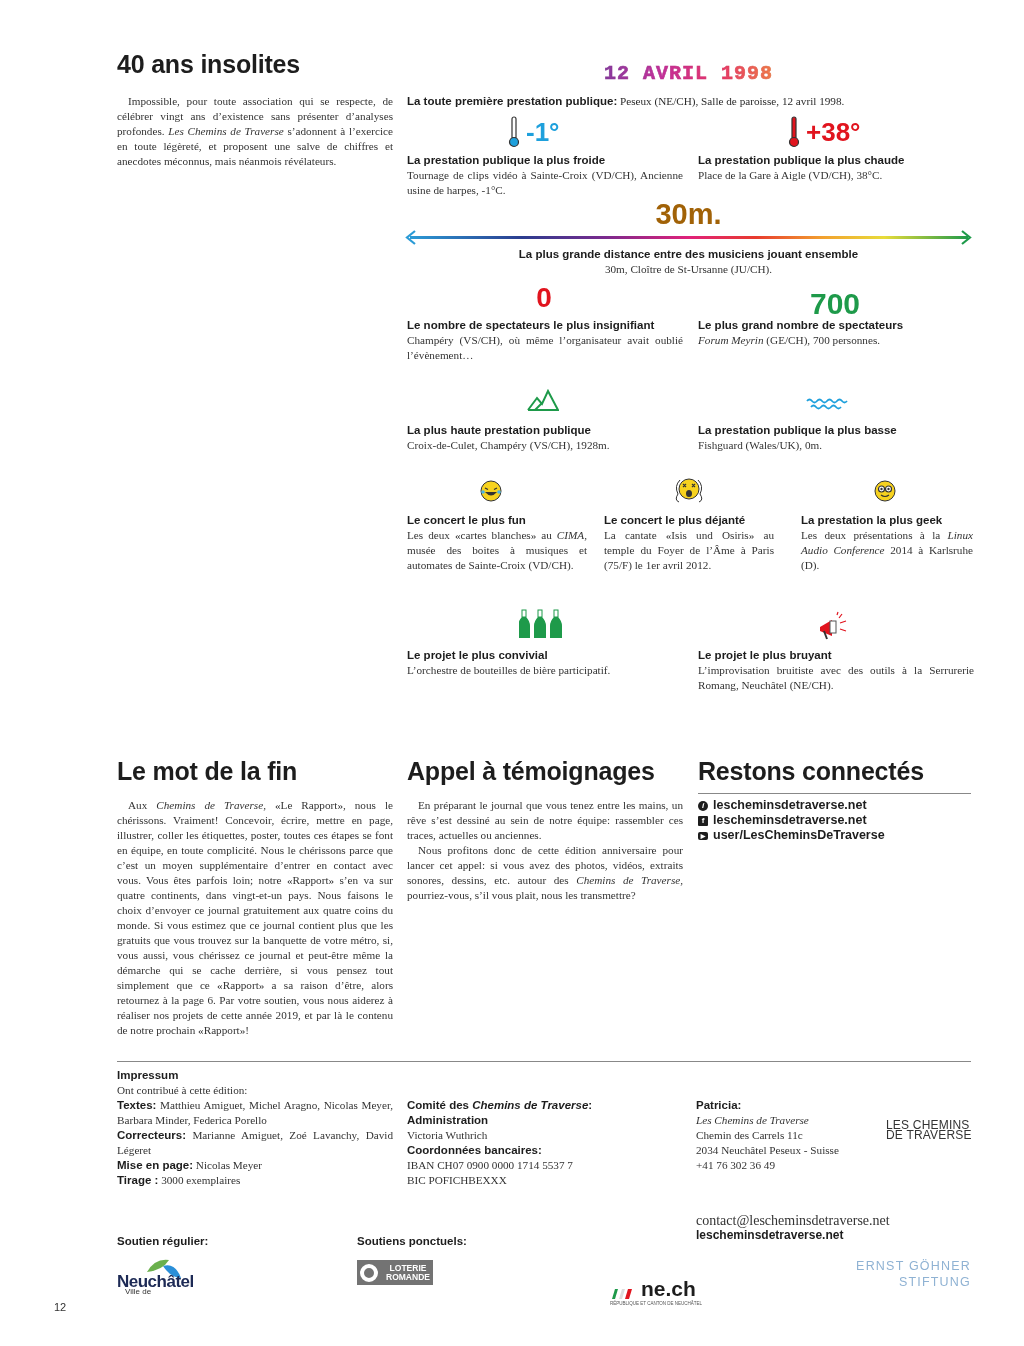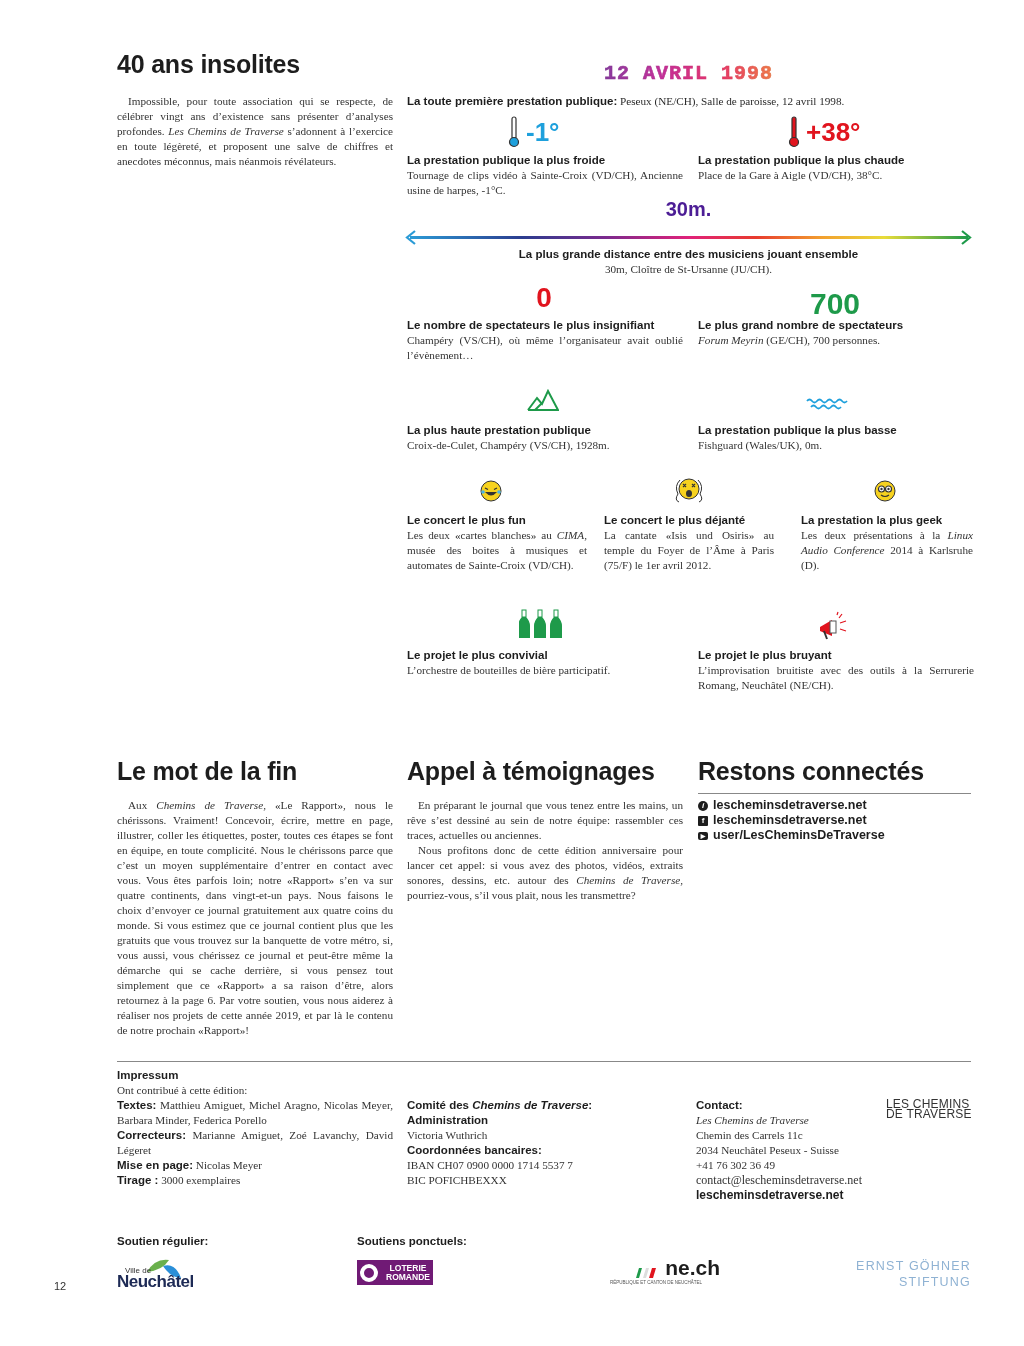--- a/index.html
+++ b/index.html
@@ -1,21 +1,21 @@
 <!DOCTYPE html>
 <html><head>
 <meta charset="utf-8">
 <style>
   * { box-sizing: border-box; margin: 0; padding: 0; }
   body {
     width: 1024px; height: 1346px; background: #fff; position: relative;
     font-family: "Liberation Serif", "DejaVu Serif", serif; color: #2a2a2a;
     overflow: hidden;
   }
-  .sans { font-family: "Liberation Sans", "DejaVu Sans", sans-serif; }
+  .sans { font-family: "Liberation Sans", "DejaVu Sans", sans-serif; margin-top: 21px; }
   .abs { position: absolute; }
   .h1 { font-family: "Liberation Sans", "DejaVu Sans", sans-serif; font-weight: bold; font-size: 25px; color: #1d1d1d; letter-spacing: -0.2px; }
   .body-text { font-size: 11.2px; line-height: 15px; text-align: justify; color: #333; }
   .body-text p { text-indent: 11px; }
   .lbl { font-family: "Liberation Sans", "DejaVu Sans", sans-serif; font-weight: bold; font-size: 11.5px; color: #1d1d1d; line-height: 15px; }
   .desc { font-size: 11.2px; line-height: 15px; color: #333; text-align: justify; }
   .center { text-align: center; }
   .big { font-family: "Liberation Sans", "DejaVu Sans", sans-serif; font-weight: bold; }
   .rainbow-title {
     font-family: "Liberation Serif", serif; font-weight: bold; font-size: 20px; letter-spacing: 1px;
@@ -24,21 +24,21 @@
     -webkit-text-stroke: 0.6px rgba(0,0,0,0.08);
   }
   .hr { position: absolute; height: 1px; background: #888; }
   .arrow-line {
     position: absolute; height: 3px;
     background: linear-gradient(90deg,#2b9bd6 0%,#2b3d8f 20%,#7b2a8e 35%,#e0227a 50%,#e83b2e 62%,#f2a12f 74%,#e8dc3a 85%,#1e9a4a 100%);
   }
   .ital { font-style: italic; }
   .logo-neuch .ville { font-size: 8px; color: #333; }
   .logo-neuch .name { font-family: "Liberation Sans", sans-serif; font-weight: bold; font-size: 17px; color: #1d2a55; letter-spacing: -0.5px; }
-  .loterie { background: #701a75; color: #fff; font-family: "Liberation Sans", sans-serif; font-weight: bold; font-size: 8.5px; line-height: 9px; }
+  .loterie { background: #737373; color: #fff; font-family: "Liberation Sans", sans-serif; font-weight: bold; font-size: 8.5px; line-height: 9px; }
   .ernst { font-family: "Liberation Sans", sans-serif; color: #8fb2d3; font-size: 12.5px; letter-spacing: 1.2px; text-align: right; line-height: 16px; }
   .social-row { display: flex; align-items: center; gap: 5px; font-family: "Liberation Sans", sans-serif; font-weight: bold; font-size: 12.5px; color: #1d1d1d; line-height: 15px; }
   .sicon { width: 10px; height: 10px; display: inline-block; background: #1d1d1d; color: #fff; font-size: 8px; line-height: 10px; text-align: center; font-weight: bold; }
 </style>
 </head>
 <body>
 
 <div class="abs h1" style="left:117px;top:50px;">40 ans insolites</div>
 <div class="abs body-text" style="left:117px;top:94px;width:276px;">
   <p><span>Impossible, pour toute association qui se respecte, de célébrer vingt ans d’existence sans présenter d’analyses profondes. </span><span class="ital">Les Chemins de Traverse</span><span> s’adonnent à l’exercice en toute légèreté, et proposent une salve de chiffres et anecdotes méconnus, mais néanmois révélateurs.</span></p>
@@ -66,21 +66,21 @@
     <rect x="4" y="1" width="4" height="22" rx="2" fill="#e1141e" stroke="#333" stroke-width="1.2"></rect>
     <circle cx="6" cy="26" r="4.5" fill="#e1141e" stroke="#333" stroke-width="1.2"></circle>
   </svg>
   <span class="big" style="font-size:26px;color:#e1141e;">+38°</span>
 </div>
 <div class="abs" style="left:698px;top:153px;width:276px;">
   <div class="lbl">La prestation publique la plus chaude</div>
   <div class="desc">Place de la Gare à Aigle (VD/CH), 38°C.</div>
 </div>
 
-<div class="abs center big" style="left:406px;top:198px;width:565px;font-size:20px;color:#4c1d95;">30m.</div>
+<div class="abs center big" style="left:406px;top:198px;width:565px;font-size:29px;color:#a16207;">30m.</div>
 <div class="arrow-line" style="left:410px;top:236px;width:558px;"></div>
 <svg class="abs" style="left:405px;top:230px;" width="12" height="15" viewBox="0 0 12 15">
     <polyline points="10,1 2,7.5 10,14" fill="none" stroke="#2b9bd6" stroke-width="2.2"></polyline>
   </svg>
 <svg class="abs" style="left:960px;top:230px;" width="12" height="15" viewBox="0 0 12 15">
     <polyline points="2,1 10,7.5 2,14" fill="none" stroke="#1e9a4a" stroke-width="2.2"></polyline>
   </svg>
 <div class="abs center" style="left:406px;top:247px;width:565px;">
   <div class="lbl">La plus grande distance entre des musiciens jouant ensemble</div>
   <div class="desc center">30m, Cloître de St-Ursanne (JU/CH).</div>
@@ -217,26 +217,26 @@
 <div class="abs" style="left:407px;top:1098px;width:276px;">
   <div class="lbl"><span>Comité des </span><span class="ital">Chemins de Traverse</span><span>:</span></div>
   <div class="lbl">Administration</div>
   <div class="desc">Victoria Wuthrich</div>
   <div class="lbl">Coordonnées bancaires:</div>
   <div class="desc">IBAN CH07 0900 0000 1714 5537 7</div>
   <div class="desc">BIC POFICHBEXXX</div>
 </div>
 
 <div class="abs" style="left:696px;top:1098px;width:190px;">
-  <div class="lbl">Contact:</div>
+  <div class="lbl">Patricia:</div>
   <div class="desc ital">Les Chemins de Traverse</div>
   <div class="desc">Chemin des Carrels 11c</div>
   <div class="desc">2034 Neuchâtel Peseux - Suisse</div>
   <div class="desc">+41 76 302 36 49</div>
-  <div class="desc" style="font-size:12px;">contact@lescheminsdetraverse.net</div>
+  <div class="desc" style="font-size:14px;margin-top:40px;">contact@lescheminsdetraverse.net</div>
   <div class="lbl" style="font-size:12px;">lescheminsdetraverse.net</div>
 </div>
 <div class="abs sans" style="left:886px;top:1099px;font-size:12px;line-height:10px;color:#333;letter-spacing:0.2px;">
   <div>LES CHEMINS</div>
   <div>DE TRAVERSE</div>
 </div>
 
 <div class="abs lbl" style="left:117px;top:1234px;">Soutien régulier:</div>
 <div class="abs lbl" style="left:357px;top:1234px;">Soutiens ponctuels:</div>
 
@@ -255,21 +255,21 @@
   <svg width="26" height="24" viewBox="0 0 26 24">
     <circle cx="12" cy="12" r="7" fill="none" stroke="#fff" stroke-width="4"></circle>
   </svg>
   <div style="text-align:center;flex:1;">
     <div>LOTERIE</div>
     <div>ROMANDE</div>
   </div>
 </div>
 
 <div class="abs" style="left:610px;top:1258px;width:110px;">
-  <div style="display:flex;align-items:flex-end;gap:9px;justify-content:flex-end;">
+  <div style="display:flex;align-items:flex-end;gap:9px;">
     <svg width="22" height="14" viewBox="0 0 22 14">
       <path d="M2 14 l3 -10 h3 l-3 10z" fill="#1e9a4a"></path>
       <path d="M9 14 l3 -10 h3 l-3 10z" fill="#ddd"></path>
       <path d="M15 14 l3 -10 h4 l-3 10z" fill="#e1141e"></path>
     </svg>
     <span class="sans" style="font-weight:bold;font-size:21px;color:#1d1d1d;line-height:20px;">ne.ch</span>
   </div>
   <div class="sans" style="font-size:4.5px;color:#555;margin-top:2px;">RÉPUBLIQUE ET CANTON DE NEUCHÂTEL</div>
 </div>
 

